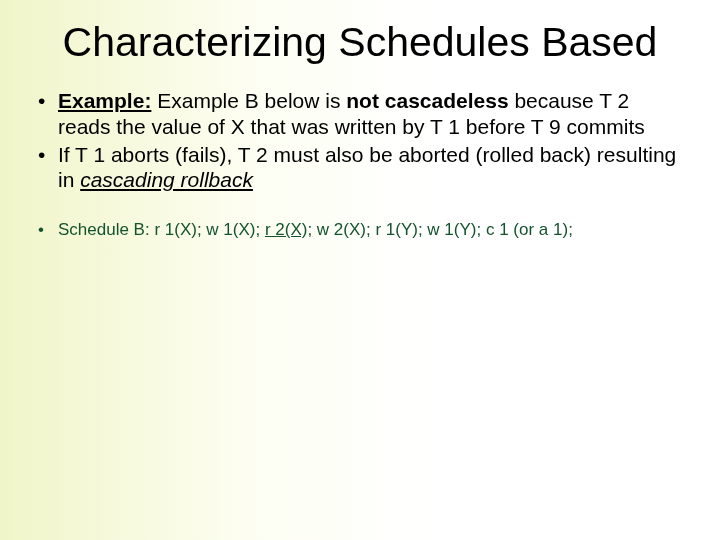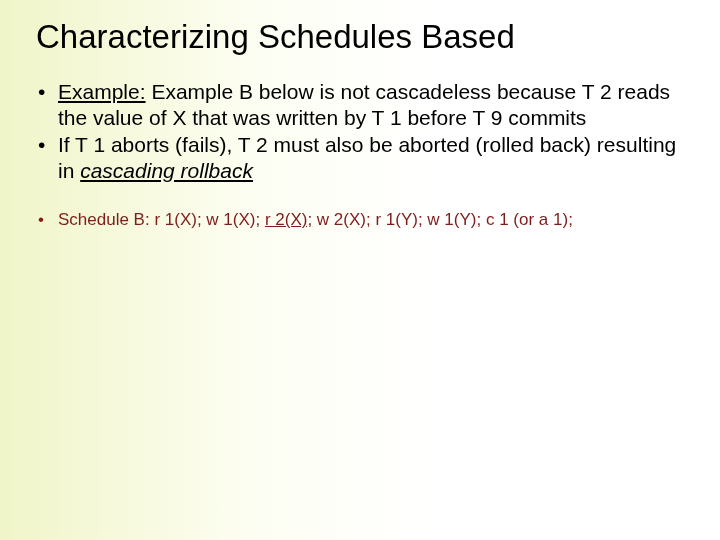--- a/index.html
+++ b/index.html
@@ -3,22 +3,22 @@
 <meta charset="utf-8">
 <style>
   * { margin: 0; padding: 0; box-sizing: border-box; }
   html, body { width: 720px; height: 540px; overflow: hidden; }
   body {
     font-family: Arial, Helvetica, sans-serif;
     background: linear-gradient(to right, #f0f5c8 0%, #fdfef2 35%, #ffffff 60%, #ffffff 100%);
     padding: 18px 36px 0 36px;
   }
   .title {
-    text-align: left;
-    font-size: 33px;
+    text-align: center;
+    font-size: 41px;
     line-height: 1.18;
     color: #000;
     margin-bottom: 22px;
     font-weight: 400;
   }
   ul.main { list-style: none; }
   ul.main > li {
     position: relative;
     padding-left: 22px;
     margin-bottom: 2px;
@@ -33,31 +33,31 @@
     top: 0;
     font-size: 21px;
   }
   ul.secondary { list-style: none; margin-top: 26px; }
   ul.secondary > li {
     position: relative;
     padding-left: 22px;
     margin-bottom: 2px;
     font-size: 17px;
     line-height: 1.25;
-    color: #7f1d1d;
+    color: #14532d;
   }
   ul.secondary > li::before {
     content: "•";
     position: absolute;
     left: 2px;
     top: 0;
     font-size: 17px;
   }
   .u { text-decoration: underline; }
-  .b { font-weight: normal; }
+  .b { font-weight: bold; }
   .i { font-style: italic; text-decoration: underline; }
 </style>
 </head>
 <body>
 
 <h1 class="title">
   <span>Characterizing Schedules Based</span><br>
 </h1>
 
 <ul class="main">

